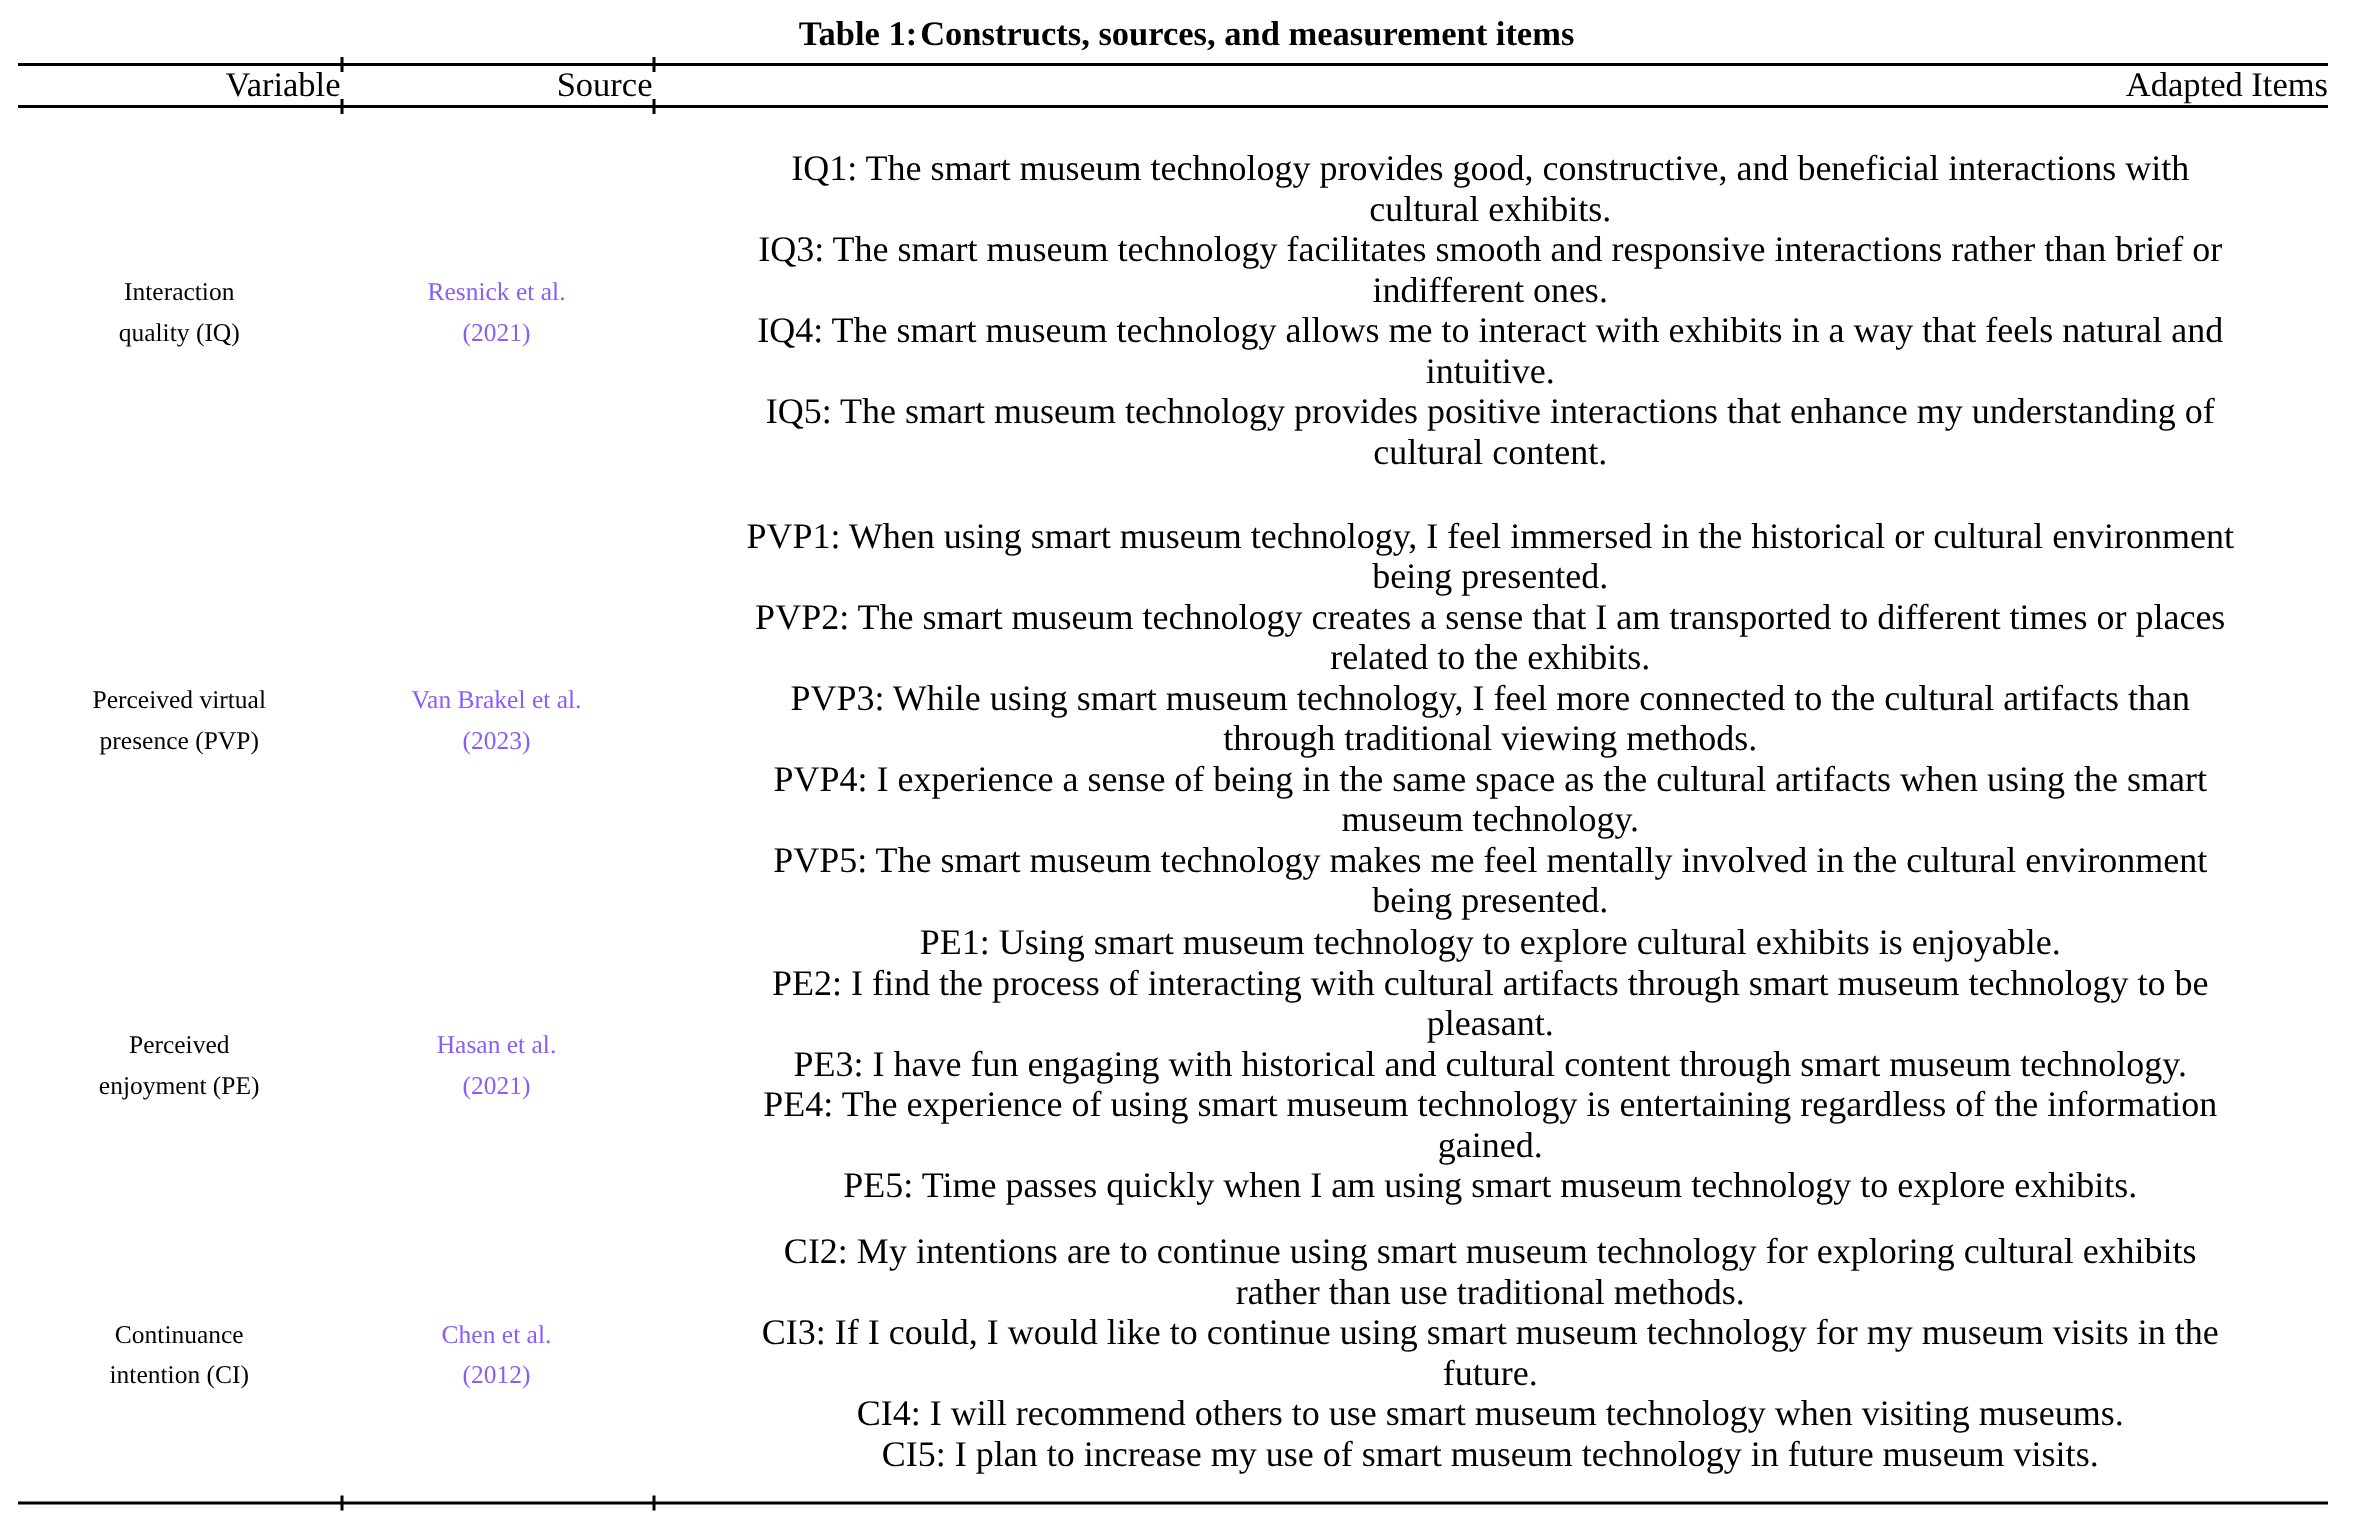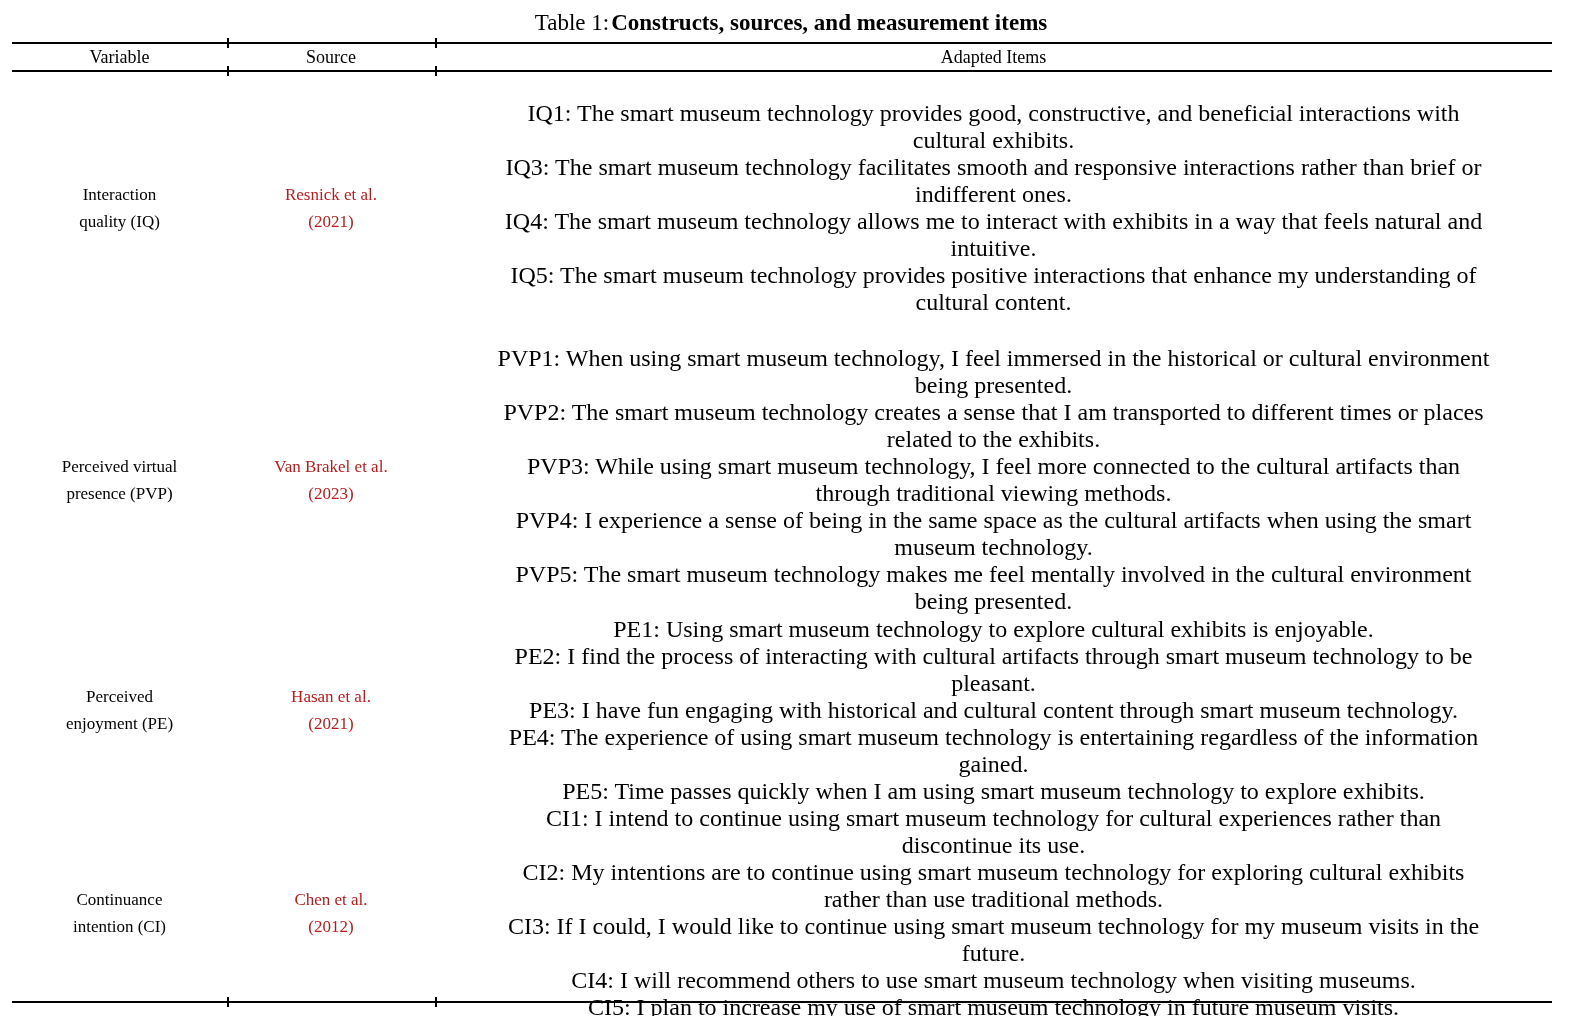--- a/index.html
+++ b/index.html
@@ -19,21 +19,21 @@
   .caption {
     position: absolute;
     top: 6px;
     left: 0;
     width: 1582px;
     text-align: center;
     font-size: 23px;
     line-height: 33px;
     white-space: nowrap;
   }
-  .caption .cap-label { font-weight: normal; }
+  .caption .cap-label { font-weight: bold; }
   .caption .cap-text  { margin-left: 2px; font-weight: bold; }
 
   .rule {
     position: absolute;
     left: 12px;
     width: 1540px;
     height: 2px;
     background: #000000;
   }
   .rule-top    { top: 42px; }
@@ -55,22 +55,22 @@
   .header-band {
     position: absolute;
     top: 45px;
     left: 12px;
     width: 1540px;
     height: 24px;
     display: grid;
     grid-template-columns: 215px 208px 1fr;
   }
   .hcell {
-    text-align: center;
-    font-size: 18px;
+    text-align: right;
+    font-size: 23px;
     line-height: 24px;
   }
 
   .tbody {
     position: absolute;
     top: 72px;
     left: 12px;
     width: 1540px;
   }
   .trow {
@@ -87,21 +87,21 @@
     flex-direction: column;
     justify-content: center;
     align-items: center;
   }
   .varlabel, .sourcelabel {
     text-align: center;
     font-size: 17px;
     line-height: 27px;
   }
   .sourcelabel {
-    color: #b91c1c;
+    color: #8b5cf6;
     cursor: pointer;
   }
   .items-cell {
     display: flex;
     flex-direction: column;
     justify-content: center;
     align-items: center;
   }
   .item {
     margin: 0;
@@ -204,21 +204,20 @@
           <div>intention (CI)</div>
         </div>
       </div>
       <div class="cell">
         <div class="sourcelabel">
           <div>Chen et al.</div>
           <div>(2012)</div>
         </div>
       </div>
       <div class="items-cell">
-        <p class="item">CI1: I intend to continue using smart museum technology for cultural experiences rather than discontinue its use.</p>
         <p class="item">CI2: My intentions are to continue using smart museum technology for exploring cultural exhibits rather than use traditional methods.</p>
         <p class="item">CI3: If I could, I would like to continue using smart museum technology for my museum visits in the future.</p>
         <p class="item">CI4: I will recommend others to use smart museum technology when visiting museums.</p>
         <p class="item">CI5: I plan to increase my use of smart museum technology in future museum visits.</p>
       </div>
     </div>
 
   </div>
 
   <div class="rule rule-bottom"></div>

